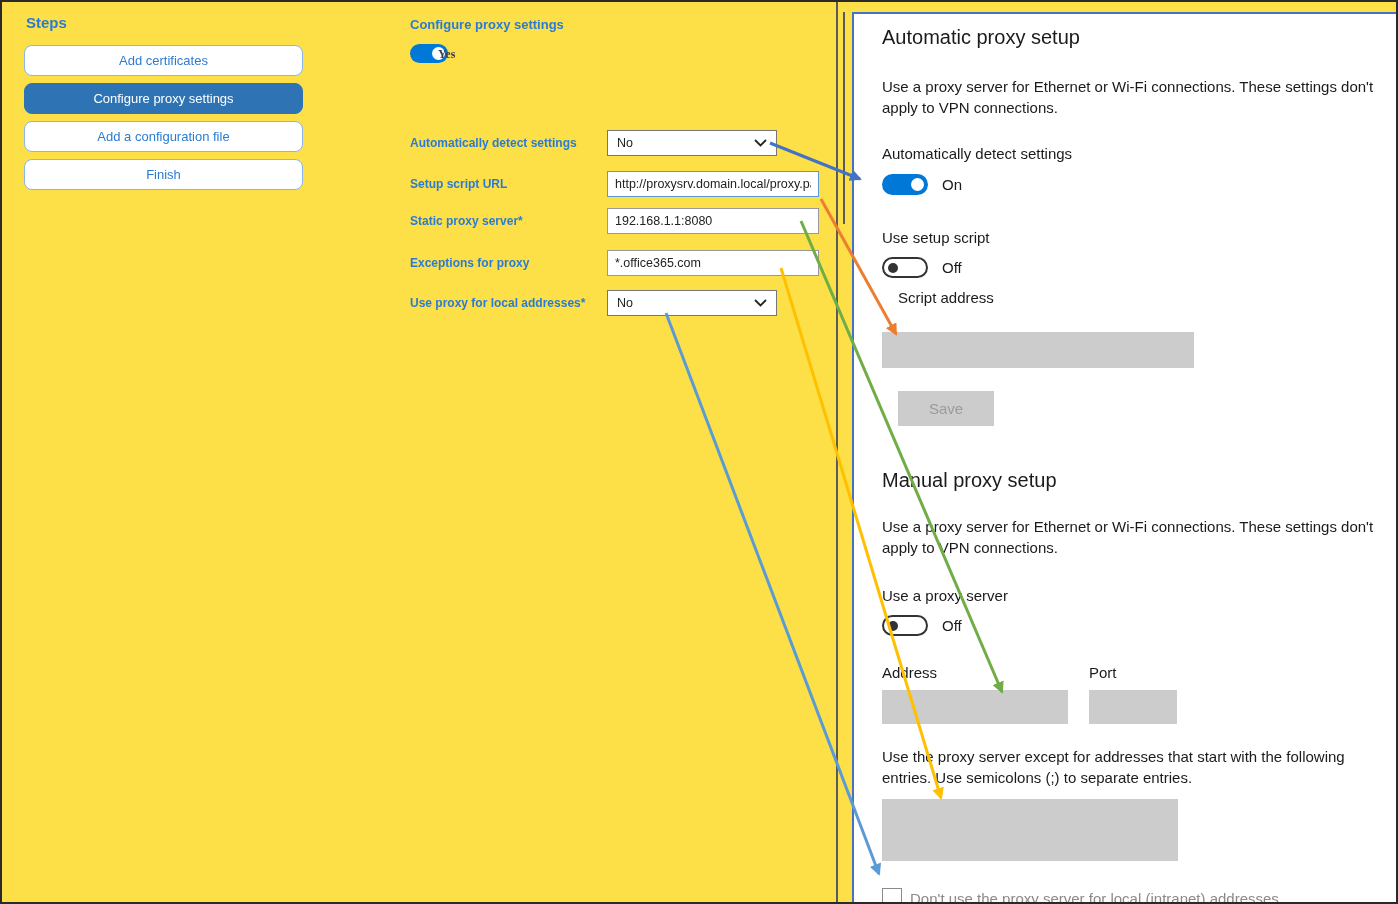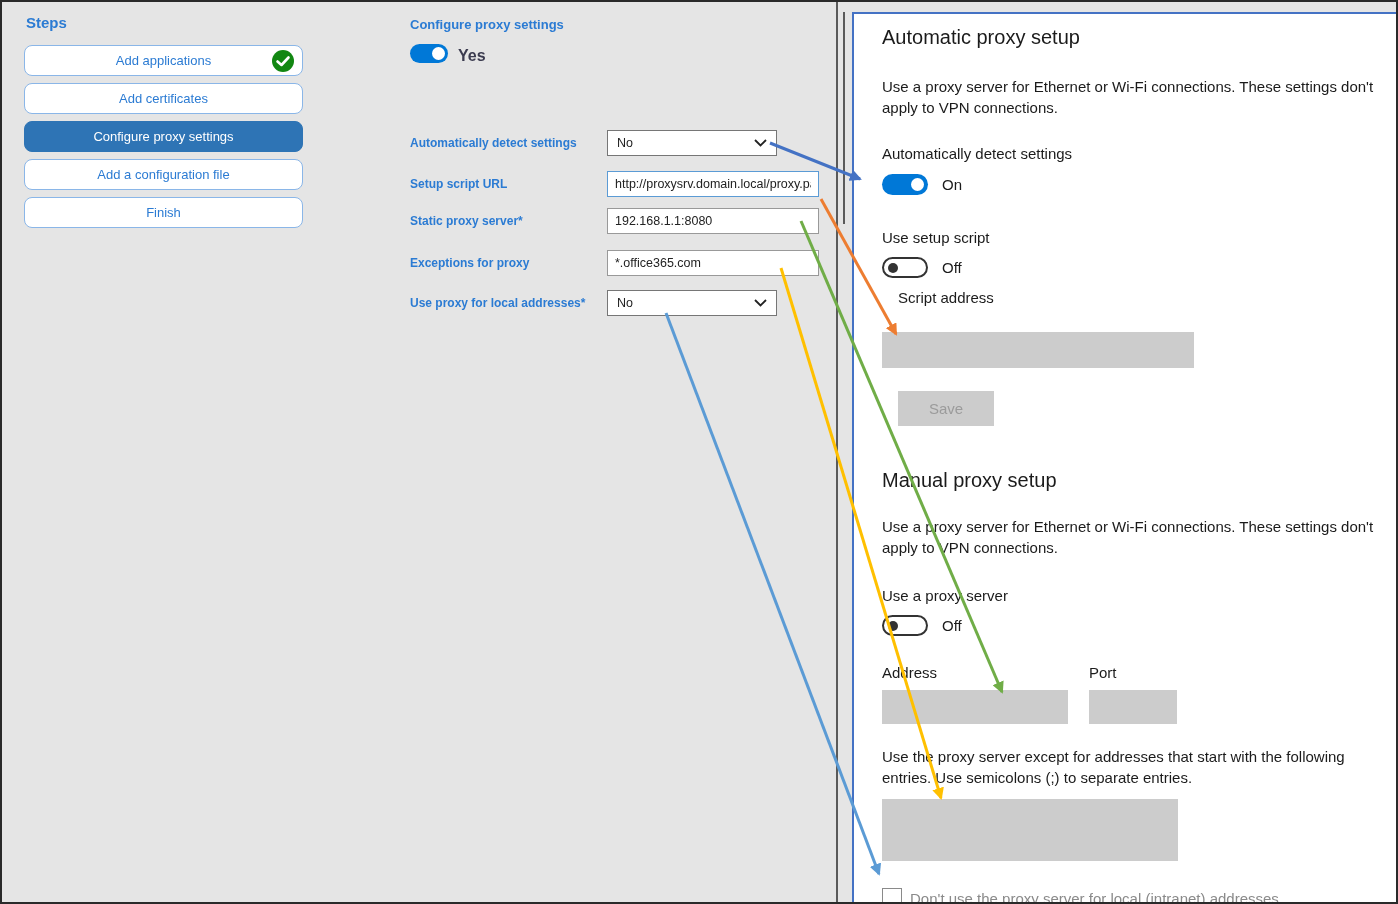--- a/index.html
+++ b/index.html
@@ -1,31 +1,31 @@
 <!DOCTYPE html>
 <html style="--accent: #2b7bd3; --selected_fill: #2e74b5; --toggle_on: #0078d7; --panel_border: #4472c4; --completed_green: #128712; --arrow_blue: #4472c4; --arrow_orange: #ed7d31; --arrow_green: #70ad47; --arrow_yellow: #ffc000; --arrow_lightblue: #5b9bd5;"><head>
 <meta charset="utf-8">
 <style>
   * { margin:0; padding:0; box-sizing:border-box; }
   html,body { width:1398px; height:904px; background:#fff; font-family:"Liberation Sans","DejaVu Sans",sans-serif; }
-  .frame { position:relative; width:1398px; height:904px; background:#e5e5e5; border:2px solid #2a2a2a; overflow:hidden; }
+  .frame { position:relative; width:1398px; height:904px; background:#fde047; border:2px solid #2a2a2a; overflow:hidden; }
 
   
   .sidebar { position:absolute; left:22px; top:12px; width:279px; }
   .sidebar h2 { font-size:15px; font-weight:bold; color:var(--accent); margin:0 0 14px 2px; }
   .step { position:relative; width:279px; height:31px; margin-bottom:7px; border:1px solid #8ab6e8; border-radius:8px;
           background:#fff; color:var(--accent); font-size:13px; display:flex; align-items:center; justify-content:center; cursor:pointer; }
   .step.selected { background:var(--selected_fill); border-color:var(--selected_fill); color:#fff; }
   .step .check { position:absolute; right:7px; top:3px; width:24px; height:24px; }
 
   
   .form-title { position:absolute; left:408px; top:15px; font-size:13px; font-weight:bold; color:var(--accent); }
   .toggle-on { position:absolute; width:38px; height:19px; border-radius:10px; background:var(--toggle_on); }
   .toggle-on .knob { position:absolute; right:3px; top:3px; width:13px; height:13px; border-radius:50%; background:#fff; }
-  .yes-label { position:absolute; left:456px; top:45px; font-size:16px; color:#3b3b4f; font-weight:bold; }
+  .yes-label { position:absolute; left:436px; top:45px; font-size:12px; color:#3b3b4f; font-weight:bold;font-family:Liberation Serif, serif; }
 
   .row-label { position:absolute; left:408px; width:195px; font-size:12px; font-weight:600; color:var(--accent); }
   .tbox { position:absolute; left:605px; height:26px; background:#fff; font-size:12.5px; color:#222; }
   input.tbox { border:1px solid #999; padding:0 7px; width:212px; font-family:inherit; }
   input.tbox.focused { border:1px solid #5b9bd5; }
   .dselect { width:170px; border:1px solid #767676; display:flex; align-items:center; justify-content:space-between; padding:0 9px; cursor:pointer; }
 
   
   .vline { position:absolute; top:0; bottom:0; width:2px; background:#5a5a5a; }
   .vthumb { position:absolute; width:2px; background:#5a5a5a; }
@@ -59,29 +59,20 @@
   .chev { stroke:#222; stroke-width:1.8; fill:none; }
 </style>
 </head>
 <body>
 
 <div class="frame">
 
   <aside class="sidebar">
     <h2>Steps</h2>
 
-    <div class="step">
-      <span>Add applications</span>
-      <span class="check">
-        <svg width="24" height="24" viewBox="0 0 24 24">
-            <circle cx="12" cy="12" r="11" fill="#128712"></circle>
-            <path d="M6.5 12.5 L10.5 16 L17.5 8.5" stroke="#fff" stroke-width="2.6" fill="none" stroke-linecap="round" stroke-linejoin="round"></path>
-          </svg>
-      </span>
-    </div>
     <div class="step">
       <span>Add certificates</span>
     </div>
     <div class="step selected">
       <span>Configure proxy settings</span>
     </div>
     <div class="step">
       <span>Add a configuration file</span>
     </div>
     <div class="step">

